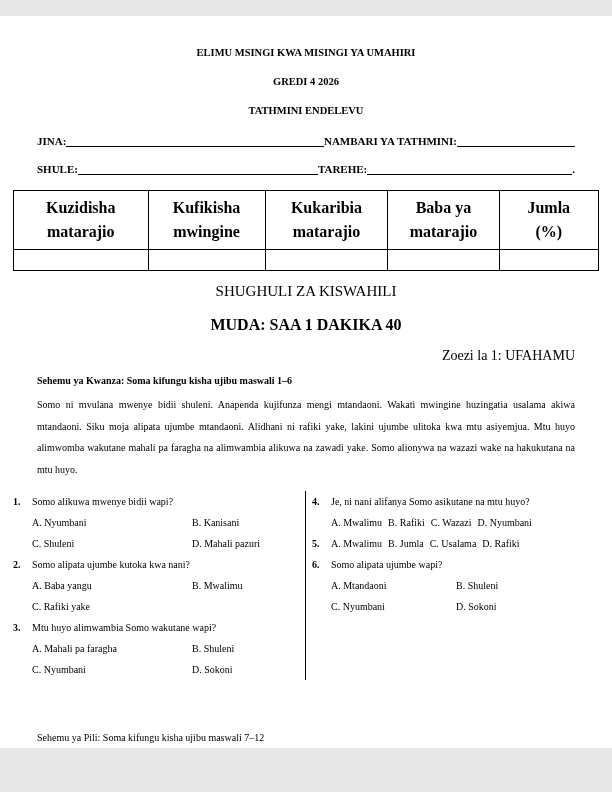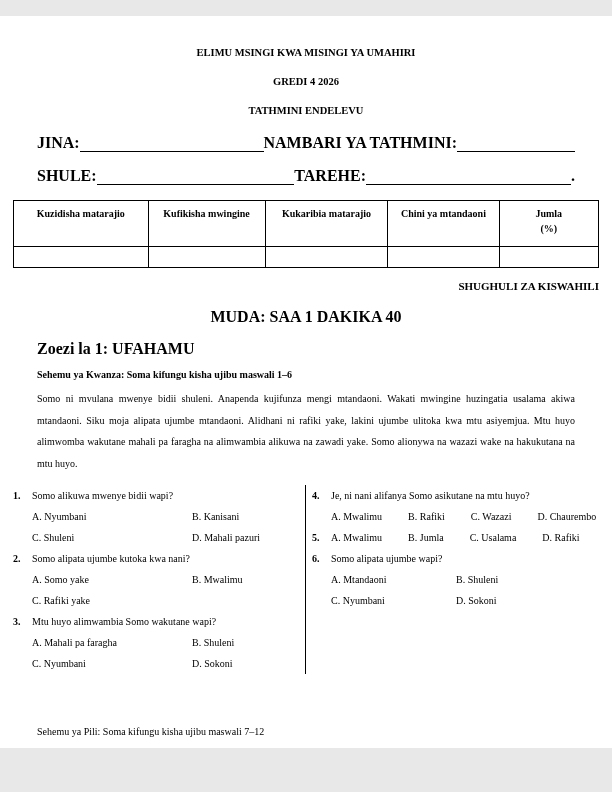--- a/index.html
+++ b/index.html
@@ -5,48 +5,48 @@
   * { box-sizing: border-box; }
   html, body { margin: 0; padding: 0; background: #e8e8e8; }
   body { font-family: "Liberation Serif", serif; color: #000; }
   .page {
     width: 612px; height: 732px; margin: 16px auto; background: #fff;
     padding: 31px 13px 0 13px; overflow: hidden; position: relative;
   }
   .center { text-align: center; }
   .hline { font-weight: bold; font-size: 10.5px; margin-bottom: 18px; }
 
-  .form-row { display: flex; align-items: flex-end; font-weight: bold; font-size: 16px; margin: 0 24px 15px 24px; }
+  .form-row { display: flex; align-items: flex-end; font-weight: bold; font-size: 11px; margin: 0 24px 15px 24px; }
   .form-label { white-space: nowrap; }
   .blank { border-bottom: 1px solid #000; height: 13px; display: inline-block; }
   .blank-flex { flex: 1 1 auto; }
   .blank-fixed1 { width: 118px; flex: none; }
   .blank-fixed2 { width: 205px; flex: none; }
 
   table.score { width: 100%; border-collapse: collapse; margin: 4px 0 12px 0; table-layout: fixed; }
   table.score th, table.score td { border: 1px solid #000; }
-  table.score th { font-size: 10px; font-weight: bold; text-align: center; vertical-align: top; padding: 5px 3px; height: 46px; line-height: 1.5; }
+  table.score th { font-size: 16px; font-weight: bold; text-align: center; vertical-align: top; padding: 5px 3px; height: 46px; line-height: 1.5; }
   table.score td { height: 21px; }
 
-  .subject-line { font-weight: bold; font-size: 11px; margin: 2px 0 16px 0; text-align: right; }
+  .subject-line { font-weight: normal; font-size: 15px; margin: 2px 0 16px 0; }
   .duration-line { font-weight: bold; font-size: 16px; margin-bottom: 14px; }
 
-  .ex-title { font-weight: bold; font-size: 16px; margin: 8px 24px 11px 24px; }
+  .ex-title { font-weight: normal; font-size: 14px; margin: 8px 24px 11px 24px; text-align: right; }
   .part-heading { font-weight: bold; font-size: 10px; margin: 0 24px 8px 24px; }
   .passage { font-size: 10px; line-height: 21.5px; margin: 0 24px; text-align: justify; }
 
   .questions { display: flex; align-items: stretch; font-size: 10px; margin-top: 11px; }
   .qcol-left { width: 292px; flex: none; padding-right: 4px; }
   .qcol-right { flex: 1 1 auto; border-left: 1px solid #000; padding-left: 6px; }
   .q { display: flex; line-height: 21px; }
   .qnum { font-weight: bold; width: 19px; flex: none; }
   .qbody { flex: 1 1 auto; }
   .opts-grid { display: grid; grid-template-columns: 160px 1fr; line-height: 21px; }
   .opts-grid.narrow { grid-template-columns: 125px 1fr; }
-  .opts-inline { display: flex; gap: 26px; line-height: 21px; flex-wrap: nowrap; }
+  .opts-inline { display: flex; gap: 6px; line-height: 21px; flex-wrap: nowrap; }
 
   .part2-heading { font-weight: normal; font-size: 10px; margin: 52px 24px 10px 24px; }
   .passage2 { font-size: 10px; line-height: 26px; margin: 0 24px; text-align: justify; }
 </style>
 </head>
 <body>
 
 <div class="page">
 
   <div class="hline center">ELIMU MSINGI KWA MISINGI YA UMAHIRI</div>
@@ -74,21 +74,21 @@
         <col style="width:20%">
         <col style="width:21%">
         <col style="width:19%">
         <col style="width:17%">
     </colgroup>
     <tbody>
         <tr>
       <th>Kuzidisha matarajio</th>
       <th>Kufikisha mwingine</th>
       <th>Kukaribia matarajio</th>
-      <th>Chini ya  mtandaoni</th>
+      <th>Baba ya  matarajio</th>
       <th>
         <div>Jumla</div>
         <div>(%)</div>
       </th>
     </tr>
     <tr>
       <td></td>
       <td></td>
       <td></td>
       <td></td>
@@ -119,21 +119,21 @@
             <span>D. Mahali pazuri</span>
           </div>
         </div>
       </div>
 
       <div class="q">
         <span class="qnum">2.</span>
         <div class="qbody">
           <div>Somo alipata ujumbe kutoka kwa nani?</div>
           <div class="opts-grid">
-            <span>A. Somo yake</span>
+            <span>A. Baba yangu</span>
             <span>B. Mwalimu</span>
             <span>C. Rafiki yake</span>
           </div>
         </div>
       </div>
 
       <div class="q">
         <span class="qnum">3.</span>
         <div class="qbody">
           <div>Mtu huyo alimwambia Somo wakutane wapi?</div>
@@ -151,21 +151,21 @@
     <div class="qcol-right">
 
       <div class="q">
         <span class="qnum">4.</span>
         <div class="qbody">
           <div>Je, ni nani alifanya Somo asikutane na mtu huyo?</div>
           <div class="opts-inline">
             <span>A. Mwalimu</span>
             <span>B. Rafiki</span>
             <span>C. Wazazi</span>
-            <span>D. Chaurembo</span>
+            <span>D. Nyumbani</span>
           </div>
         </div>
       </div>
 
       <div class="q">
         <span class="qnum">5.</span>
         <div class="qbody">
           <div class="opts-inline">
             <span>A. Mwalimu</span>
             <span>B. Jumla</span>

